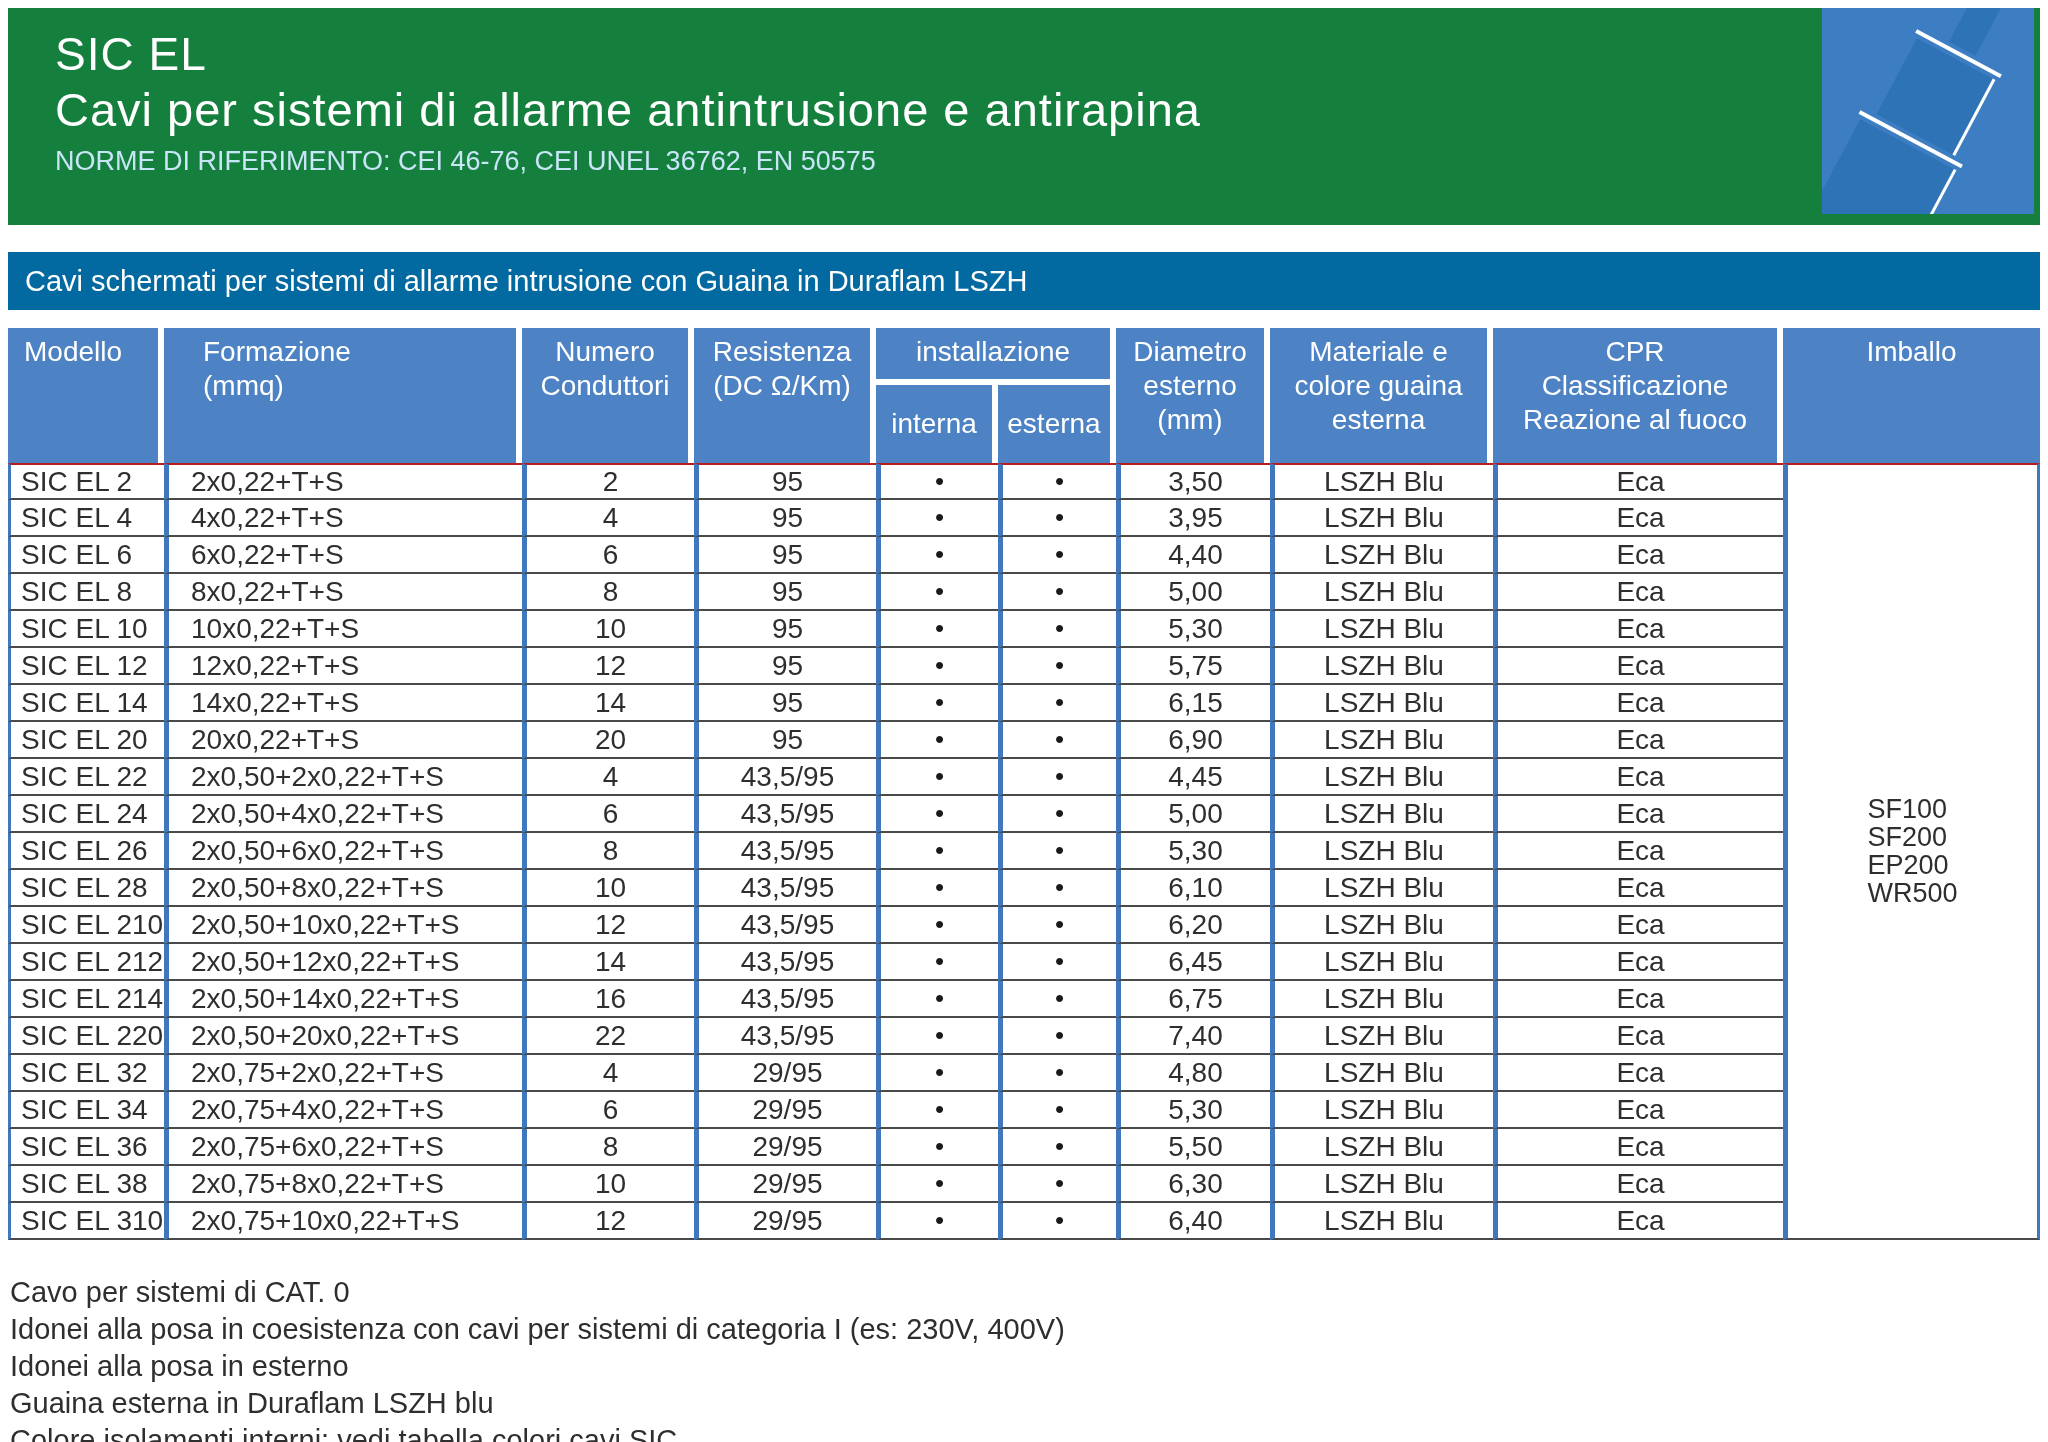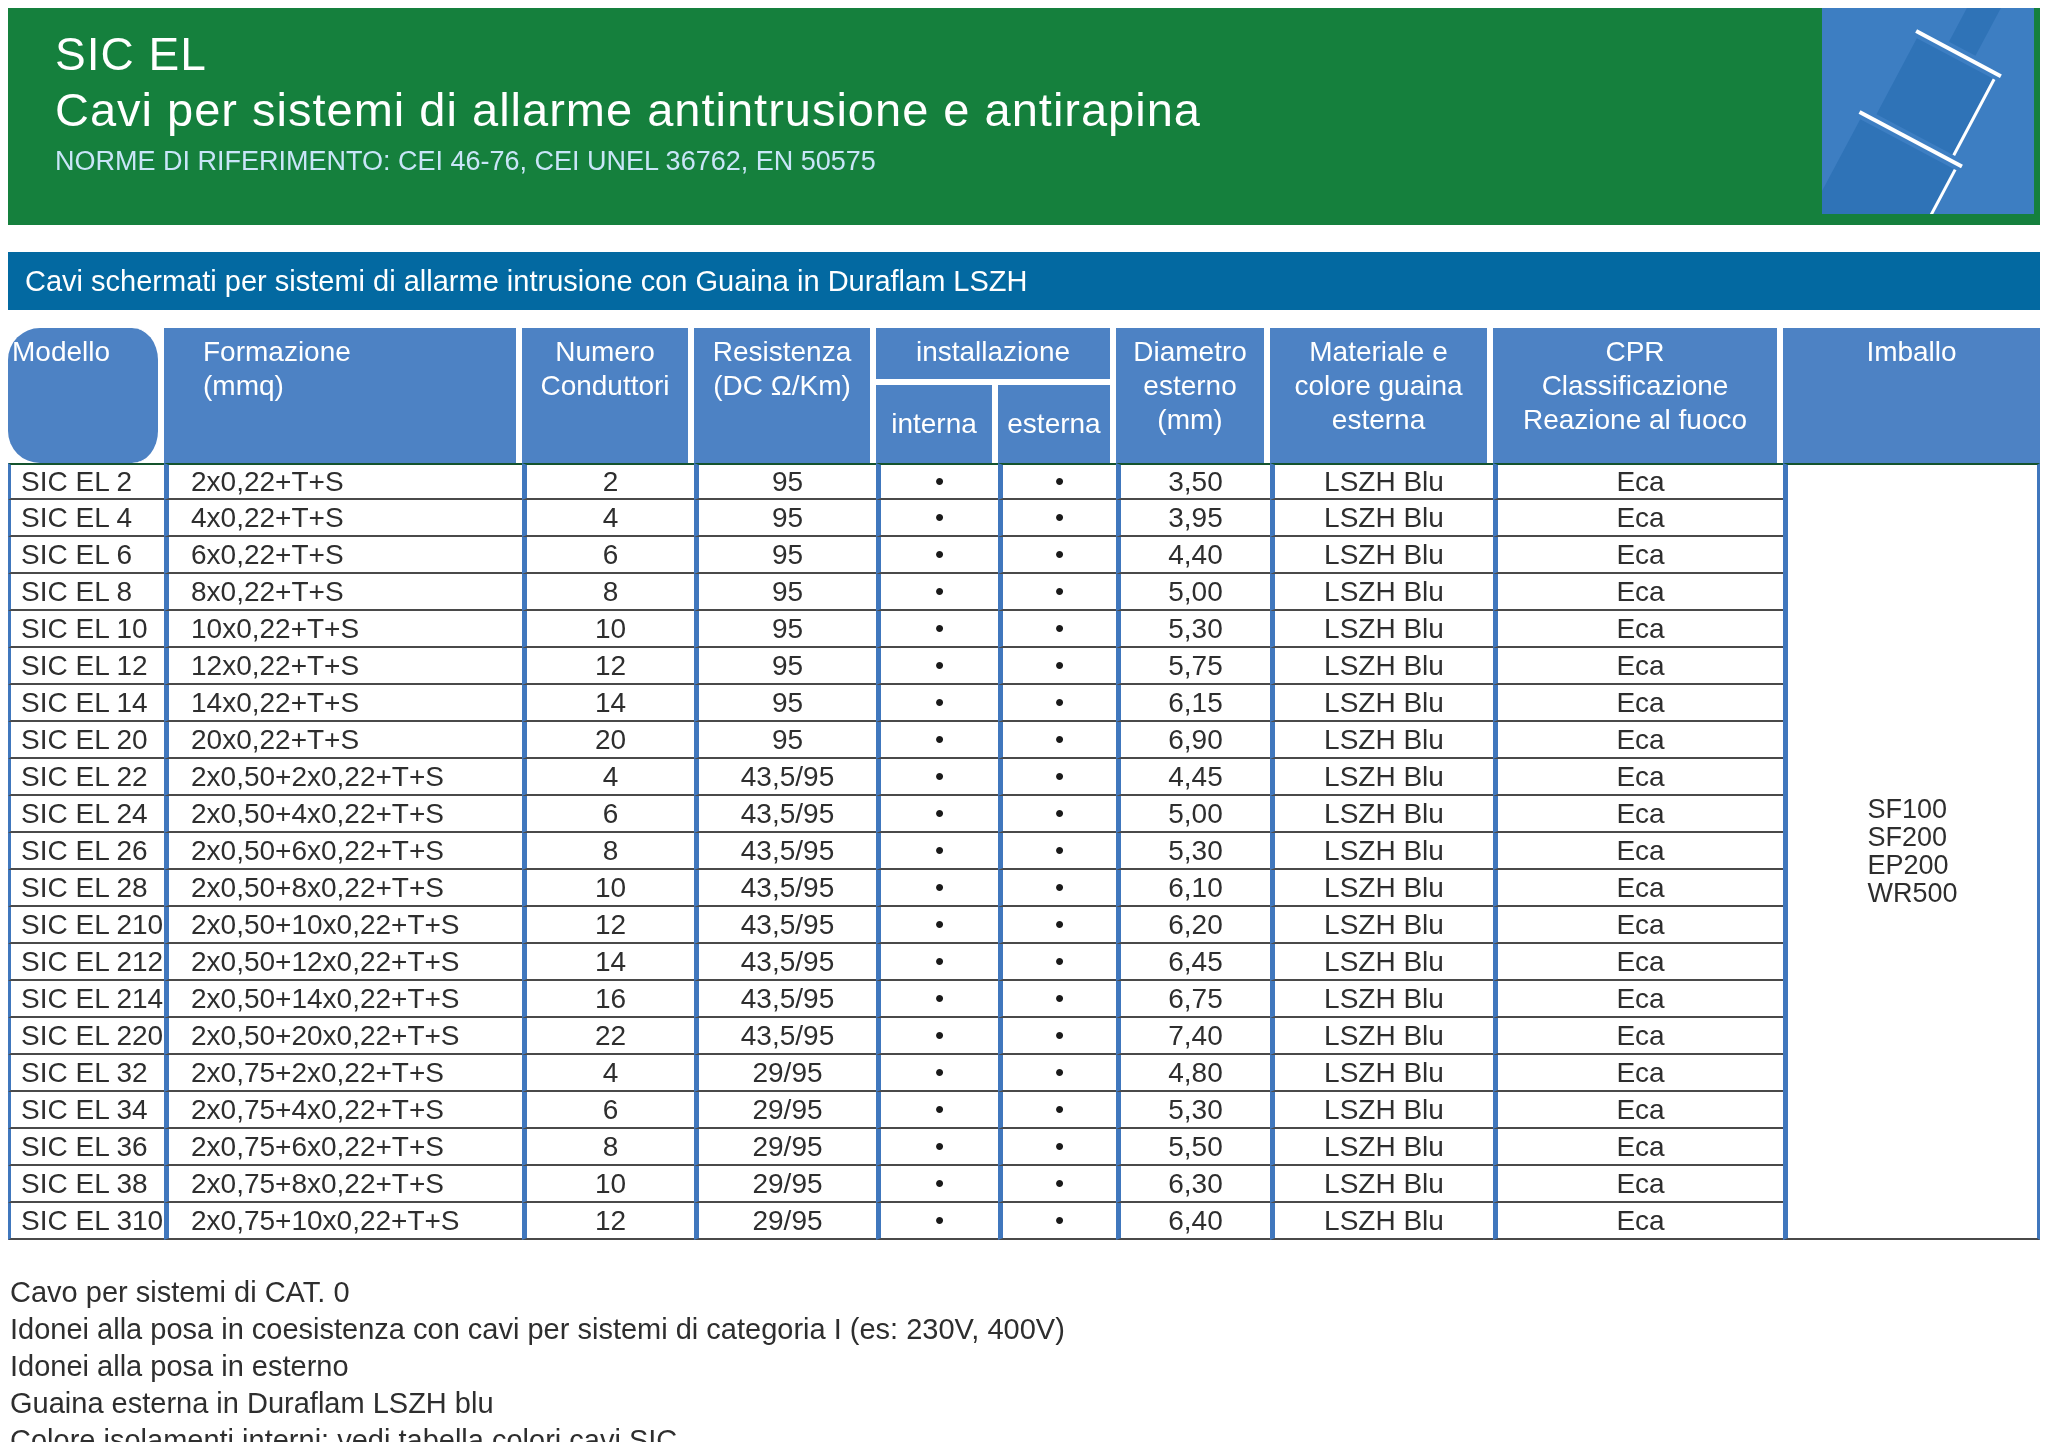--- a/index.html
+++ b/index.html
@@ -26,28 +26,28 @@
           margin-top:18px; }
   th, td { box-sizing:border-box; }
 
   thead th { background:#4d82c4; color:#fff; font-weight:normal; font-size:28px;
              line-height:34px; white-space:pre-line; vertical-align:top;
              padding-top:7px; text-align:center; }
   thead tr.tr-group { height:57px; }
   thead tr.tr-sub   { height:78px; }
   th.gap    { border-right:6px solid #fff; }
   th.subgap { border-bottom:6px solid #fff; }
-  th.al     { text-align:left; padding-left:4px;border-radius:32px; }
+  th.al     { text-align:left; padding-left:16px; }
   th.al2    { text-align:left; padding-left:39px; }
   th.sub    { vertical-align:middle; padding-top:0; }
 
   tbody td { background:#fff; color:#2e2e2e; font-size:28px; height:37px;
              text-align:center; vertical-align:middle;
              border-bottom:2px solid #4a4a4a; border-left:5px solid #4077bd; }
-  tbody tr:first-child td { border-top:2px solid #14532d; }
+  tbody tr:first-child td { border-top:2px solid #b91c1c; }
   tbody td:first-child { border-left:3px solid #4077bd; }
   td.cell-modello    { text-align:left; padding-left:10px; }
   td.cell-formazione { text-align:left; padding-left:22px; }
   td.cell-interna, td.cell-esterna { font-size:26px; color:#1a1a1a; }
   td.cell-imballo { border-right:3px solid #4077bd; vertical-align:middle; }
   .imballo-block { display:inline-block; text-align:left; white-space:pre-line;
                    font-size:27px; line-height:28px; color:#2e2e2e; }
 
   
   .notes { margin-top:34px; padding-left:2px; }

